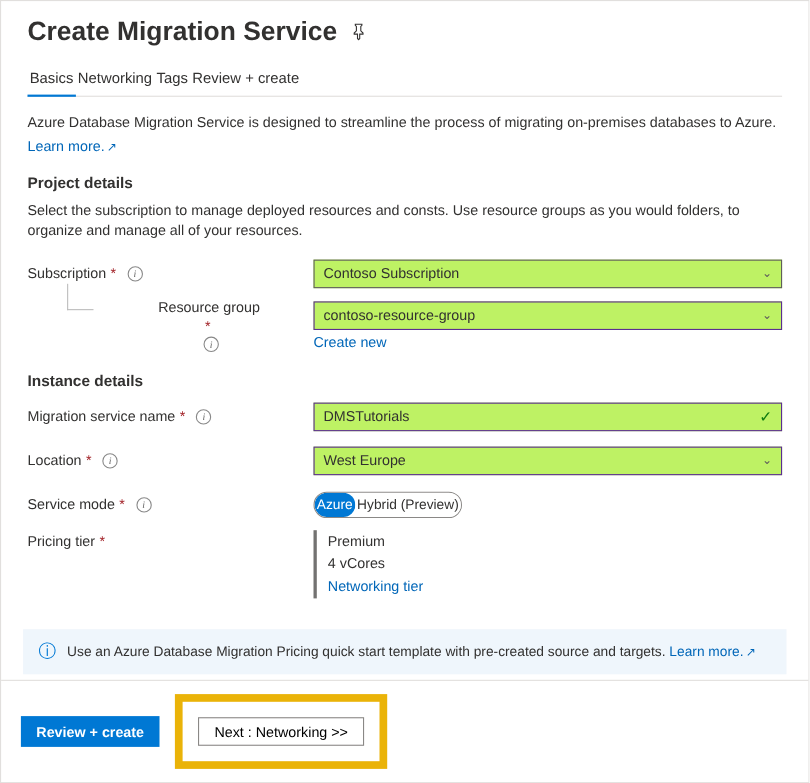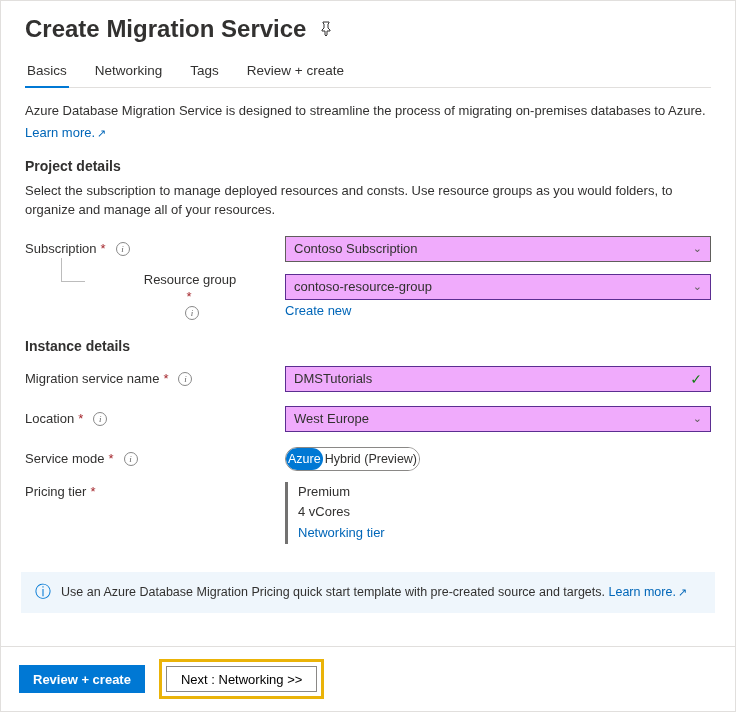--- a/index.html
+++ b/index.html
@@ -27,21 +27,20 @@
   h1.title {
     font-size: 24px;
     font-weight: 600;
     margin: 0 0 14px 0;
     display: flex;
     align-items: center;
     gap: 12px;
   }
   .tabs {
     display: flex;
-    gap: 24px;
     border-bottom: 1px solid #e1dfdd;
     margin-bottom: 14px;
   }
   .tab {
     padding: 6px 2px 8px 2px;
     font-size: 13.5px;
     color: #323130;
     cursor: pointer;
     border-bottom: 2px solid transparent;
     margin-bottom: -1px;
@@ -108,21 +107,21 @@
   }
   .select, .textfield {
     width: 100%;
     height: 26px;
     border: 1px solid #605e5c;
     padding: 0 8px;
     font-size: 13px;
     display: flex;
     align-items: center;
     justify-content: space-between;
-    background: #f0abfc;
+    background: #bef264;
     cursor: pointer;
   }
   .select.focused, .textfield.focused {
     border: 1px solid #5b2e91;
   }
   .chevron {
     font-size: 11px;
     color: #605e5c;
   }
   .checkmark {
@@ -184,22 +183,22 @@
     background: #0078d4;
     color: #fff;
     border: none;
     height: 28px;
     padding: 0 14px;
     font-size: 13px;
     font-weight: 600;
     cursor: pointer;
   }
   .highlight-box {
-    border: 3px solid #eab308;
-    padding: 4px;
+    border: 7px solid #eab308;
+    padding: 14px;
     display: inline-block;
   }
   .btn-secondary {
     background: #fff;
     border: 1px solid #8a8886;
     height: 26px;
     padding: 0 14px;
     font-size: 13px;
     cursor: pointer;
   }

